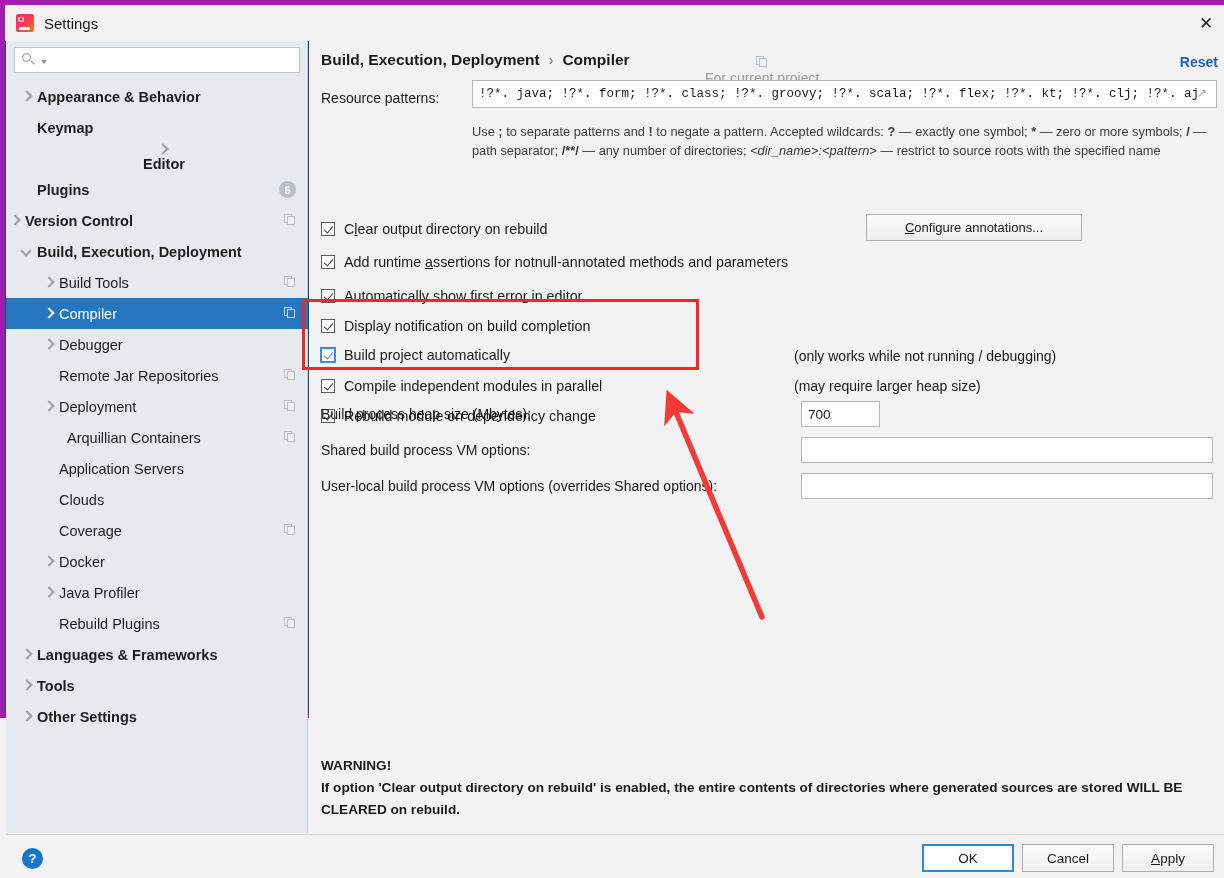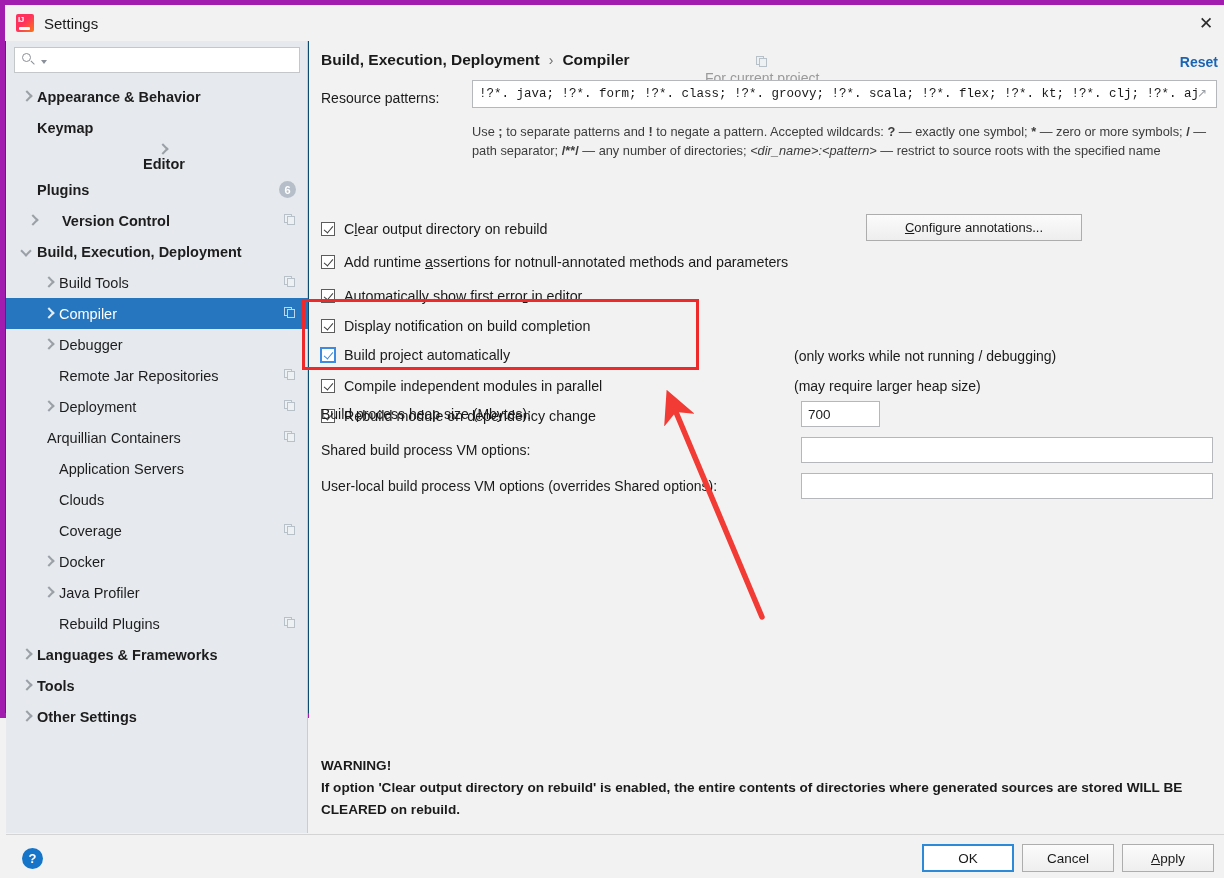--- a/index.html
+++ b/index.html
@@ -289,21 +289,21 @@
         </div>
         <div class="tree-item bold" style="padding-left: 14px; flex-direction: column;">
           <span class="tw right"></span>
           <span>Editor</span>
         </div>
         <div class="tree-item bold" style="padding-left: 14px;">
           <span class="tw"></span>
           <span>Plugins</span>
           <span class="badge-count">6</span>
         </div>
-        <div class="tree-item bold" style="padding-left: 20px; gap: 19px;">
+        <div class="tree-item bold" style="padding-left: 2px;">
           <span class="tw right"></span>
           <span>Version Control</span>
           <span class="copy-ico">
             <span class="a"></span>
             <span class="b"></span>
           </span>
         </div>
         <div class="tree-item bold" style="padding-left: 14px;">
           <span class="tw down"></span>
           <span>Build, Execution, Deployment</span>
@@ -337,21 +337,21 @@
           </span>
         </div>
         <div class="tree-item" style="padding-left: 36px;">
           <span class="tw right"></span>
           <span>Deployment</span>
           <span class="copy-ico">
             <span class="a"></span>
             <span class="b"></span>
           </span>
         </div>
-        <div class="tree-item" style="padding-left: 24px; align-items: center;">
+        <div class="tree-item" style="padding-left: 44px; align-items: center;">
           <span class="tw"></span>
           <span>Arquillian Containers</span>
           <span class="copy-ico">
             <span class="a"></span>
             <span class="b"></span>
           </span>
         </div>
         <div class="tree-item" style="padding-left: 36px;">
           <span class="tw"></span>
           <span>Application Servers</span>

